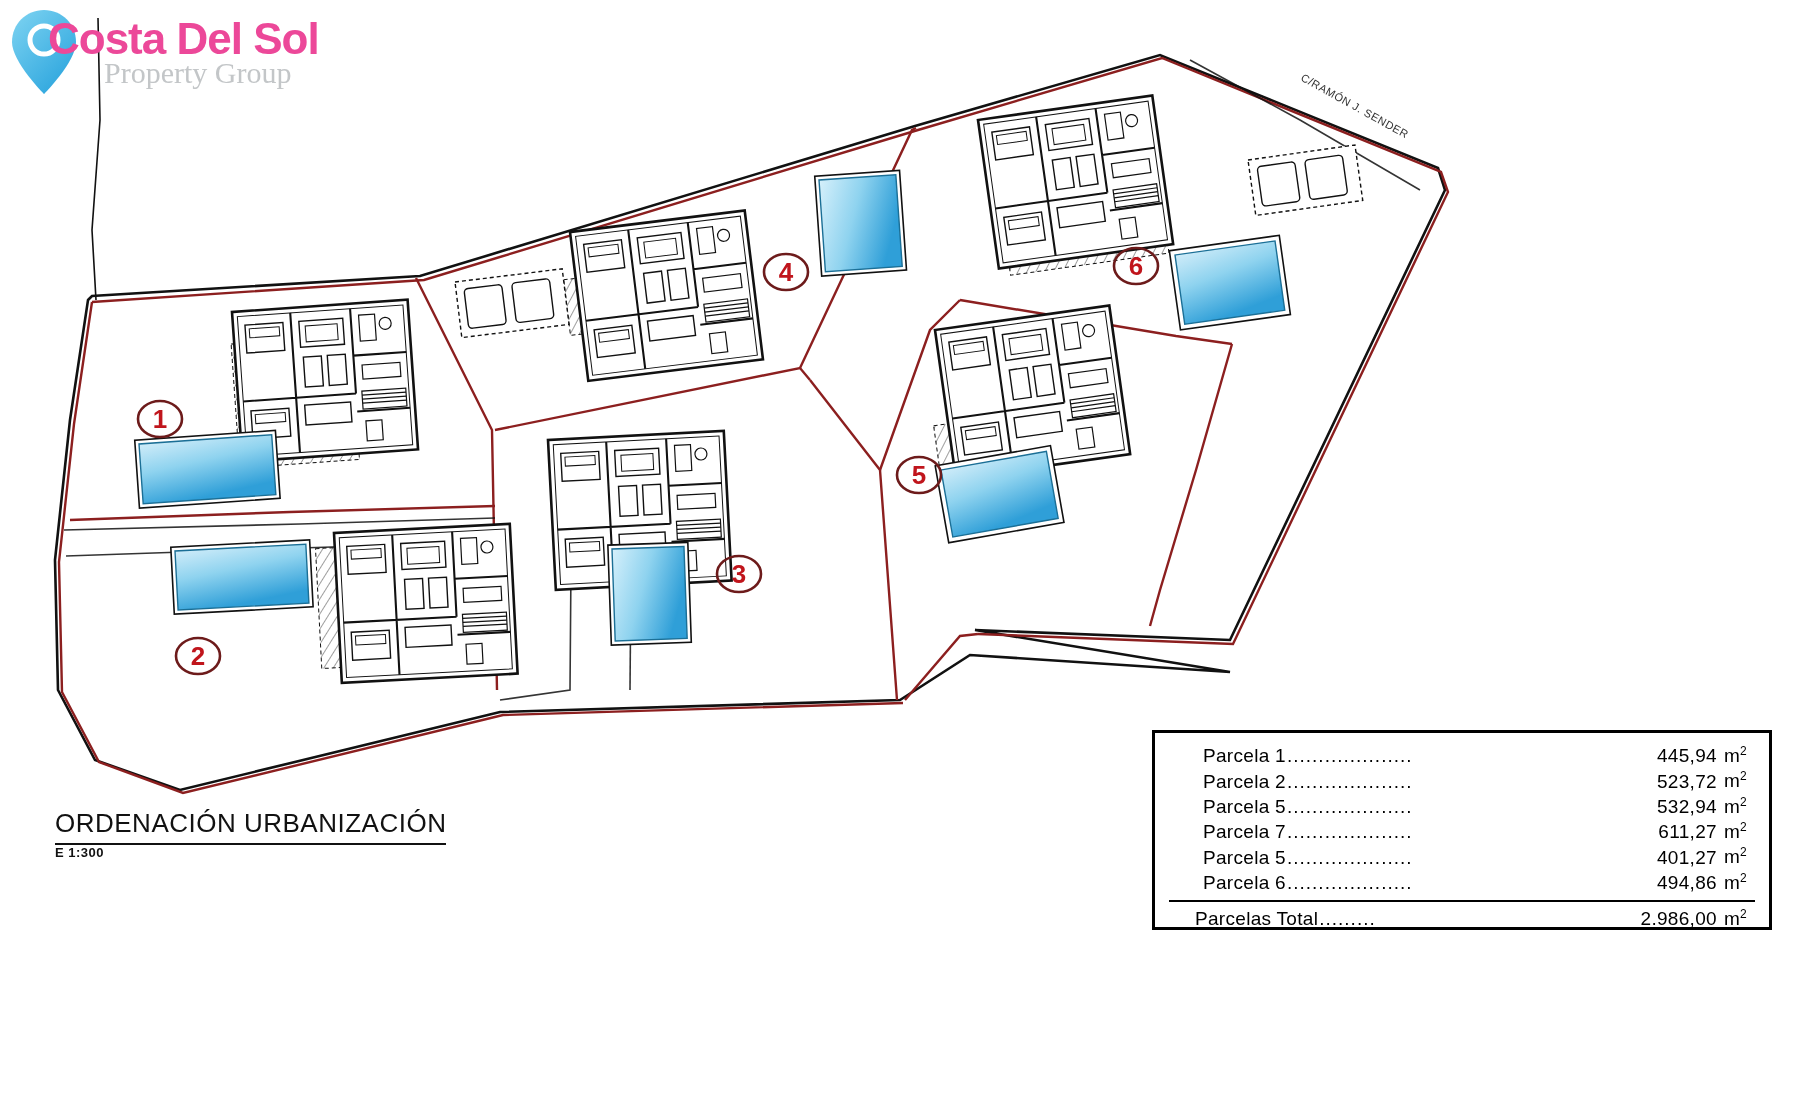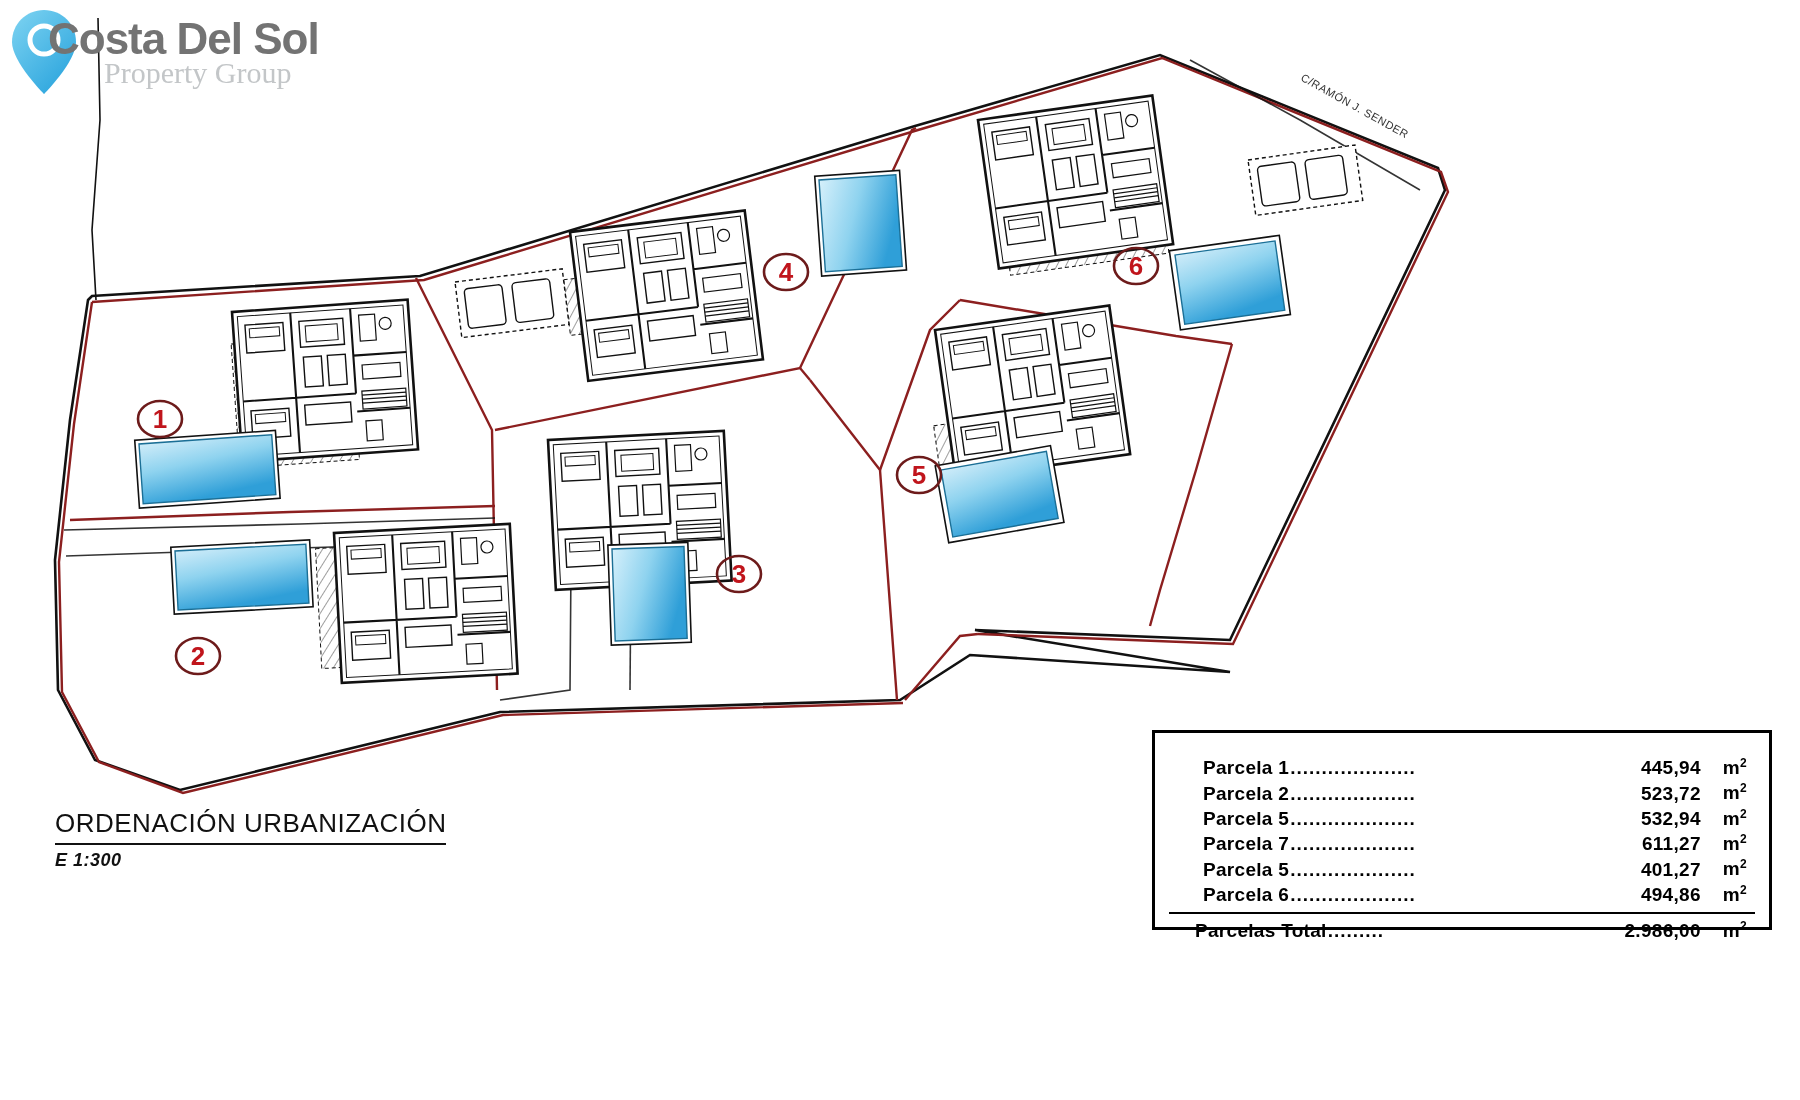--- a/index.html
+++ b/index.html
@@ -3,41 +3,41 @@
 <meta charset="utf-8">
 <style>
   html,body{margin:0;padding:0;background:#ffffff;}
   body{width:1800px;height:1100px;position:relative;overflow:hidden;
        font-family:"Liberation Sans",sans-serif;}
   #plan{position:absolute;left:0;top:0;width:1800px;height:1100px;}
 
   
   #logo{position:absolute;left:8px;top:6px;width:330px;height:92px;}
   .logo-text{position:absolute;left:40px;top:8px;font-size:44px;font-weight:bold;
-             color:#737373;letter-spacing:-1px;font-family:"Liberation Sans",sans-serif;}
+             color:#ec4899;letter-spacing:-1px;font-family:"Liberation Sans",sans-serif;}
   .logo-sub{position:absolute;left:96px;top:50px;font-size:30px;color:#c3c6c8;
             font-family:Liberation Serif, serif;text-align:center;}
 
   
   #titleblock{position:absolute;left:55px;top:808px;}
   #plan-title{font-size:26px;letter-spacing:0.5px;color:#111;
               border-bottom:2px solid #111;display:inline-block;padding-bottom:4px;
               font-family:"Liberation Sans",sans-serif;}
-  #plan-scale{font-size:18px;color:#111;margin-top:5px;letter-spacing:0.5px;font-weight:bold;font-style:italic;}
+  #plan-scale{font-size:13px;color:#111;letter-spacing:0.5px;font-weight:bold;}
 
   
   #legend{position:absolute;left:1152px;top:730px;width:620px;height:200px;
-          border:3px solid #000;background:#fff;box-sizing:border-box;padding:22px 0 6px 0;font-weight:bold;}
+          border:3px solid #000;background:#fff;box-sizing:border-box;padding:10px 0 6px 0;}
   .legend-row{display:flex;align-items:baseline;font-size:19px;color:#000;
               padding:1px 22px 1px 48px;letter-spacing:0.3px;}
   .legend-label{white-space:nowrap;}
   .legend-dots{flex:1;overflow:hidden;white-space:nowrap;letter-spacing:1px;
                margin:0 1px;text-align:left;}
   .legend-value{white-space:nowrap;text-align:right;}
-  .legend-unit{margin-left:22px;}
+  .legend-unit{margin-left:7px;}
   .legend-unit sup{font-size:12px;}
   #legend-total-sep{border-top:2px solid #000;margin:5px 14px 4px 14px;}
   .legend-row.total{padding-left:40px;align-items:center;}
 </style>
 </head>
 <body>
 
 <svg id="plan" viewBox="0 0 1800 1100">
   <defs>
     <linearGradient id="poolGrad" x1="0" y1="0" x2="0.35" y2="1">

